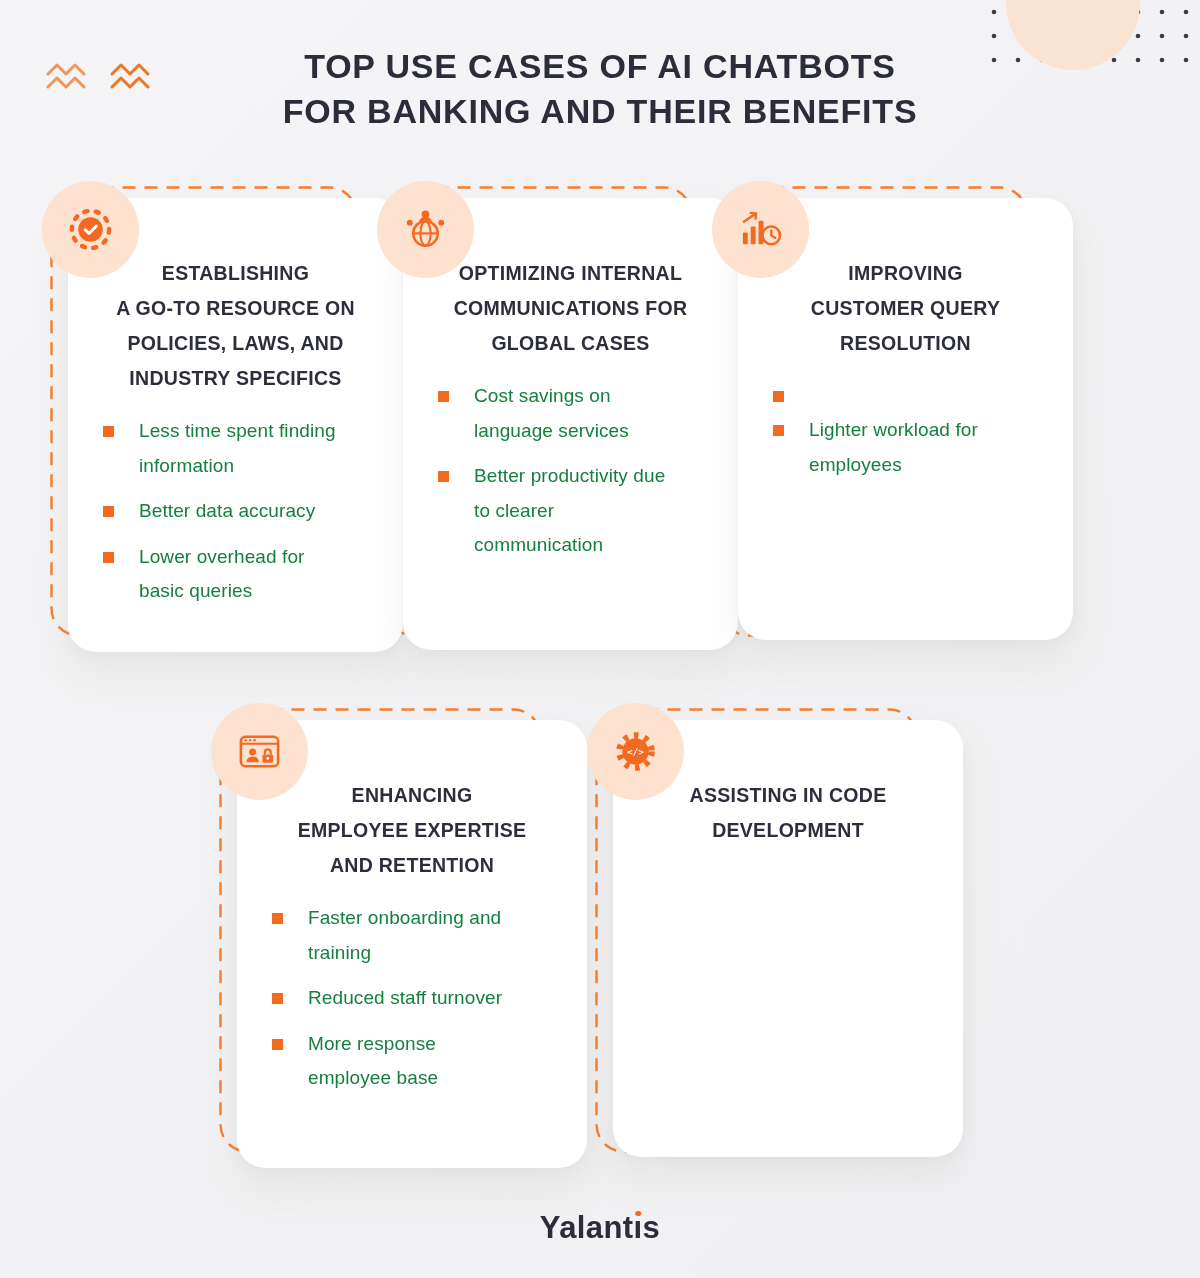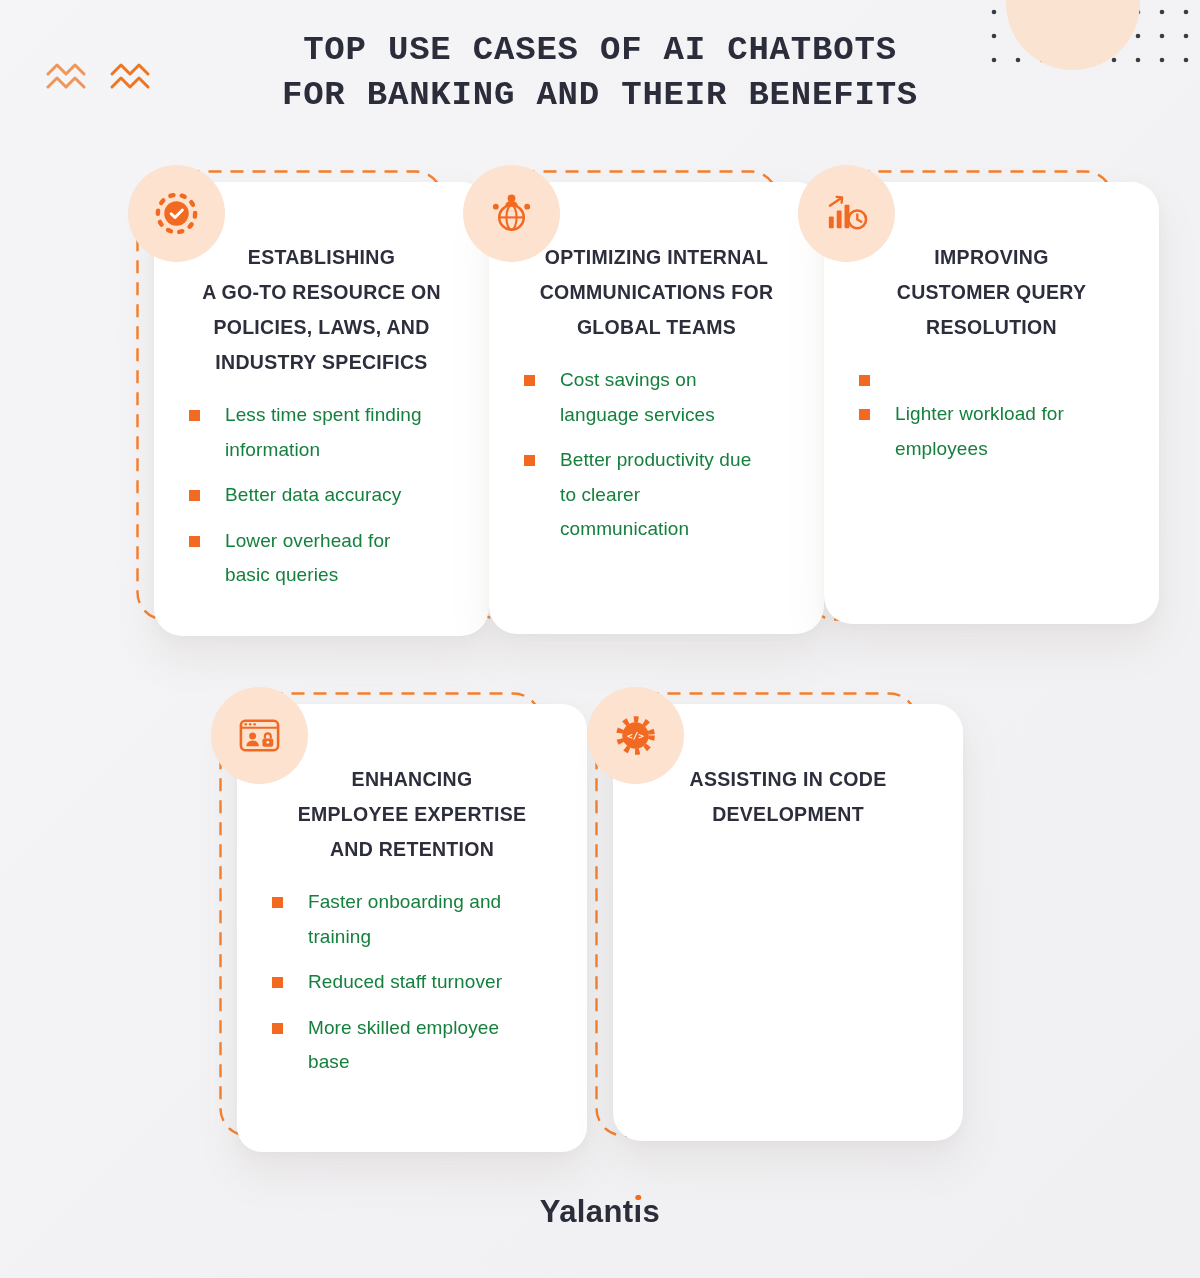--- a/index.html
+++ b/index.html
@@ -10,42 +10,42 @@
     font-family:"Liberation Sans",sans-serif;
     -webkit-font-smoothing:antialiased;
   }
 
   
   .zigzags{position:absolute;top:60px;left:46px;width:136px;height:40px;}
   .dotgrid{position:absolute;top:4px;right:8px;width:204px;height:60px;}
   .blob{position:absolute;top:-64px;right:60px;width:134px;height:134px;border-radius:50%;background:#fbe3d2;}
 
   
-  .header{text-align:center;padding-top:28px;position:relative;z-index:1;font-family:Liberation Mono, monospace;}
+  .header{text-align:center;padding-top:44px;position:relative;z-index:1;}
   .title{margin:0;font-size:34px;line-height:1.32;font-weight:700;color:#2b2d3a;letter-spacing:0.8px;}
   .title span{display:block;}
 
   
   .row{display:flex;position:relative;z-index:1;}
-  .row1{padding:0 41px;margin-top:64px;justify-content:flex-end;}
+  .row1{padding:0 68px;margin-top:64px;justify-content:flex-start;}
   .row2{justify-content:center;gap:26px;margin-top:68px;}
 
   
   .card-wrap{position:relative;}
   .w335{width:335px;}
   .w350{width:350px;}
   .dash-layer{position:absolute;top:-12px;left:-18px;width:calc(100% - 27px);height:calc(100% - 3px);z-index:0;pointer-events:none;}
   .dash-layer svg{display:block;width:100%;height:100%;overflow:visible;}
   .card{
     position:relative;z-index:1;background:#ffffff;border-radius:28px;
     box-shadow:0 22px 42px rgba(140,124,112,0.10),0 5px 12px rgba(140,124,112,0.05);
     padding:58px 33px 26px;box-sizing:border-box;
   }
   .h452{min-height:454px;} .h448{min-height:452px;} .h440{min-height:442px;}
-  .h450{min-height:448px;border-radius:25px;} .h438{min-height:437px;}
+  .h450{min-height:448px;} .h438{min-height:437px;}
 
   .badge{
     position:absolute;top:-17px;left:-26px;width:97px;height:97px;border-radius:50%;
     background:#fce2cf;z-index:2;display:flex;align-items:center;justify-content:center;
   }
   .badge svg{width:47px;height:47px;}
 
   .card-heading{
     margin:0 0 18px;text-align:center;
     font-size:19.5px;font-weight:700;color:#2c2e3c;line-height:1.8;letter-spacing:0.3px;
@@ -159,21 +159,21 @@
   <div class="card-wrap w335">
     <div class="dash-layer">
       <svg>
           <rect x="1.5" y="1.5" width="99%" height="99%" style="width:calc(100% - 3px);height:calc(100% - 3px);" rx="27" fill="none" stroke="#f57f2c" stroke-width="2.4" stroke-dasharray="13 9"></rect>
         </svg>
     </div>
     <div class="card h448">
       <h2 class="card-heading">
         <span>OPTIMIZING INTERNAL</span>
         <span>COMMUNICATIONS FOR</span>
-        <span>GLOBAL TEAMS</span>
+        <span>GLOBAL CASES</span>
       </h2>
       <ul class="benefits">
         <li class="benefit">
             <span class="sq"></span>
             <span class="bt">Cost savings on language services</span>
           </li>
         <li class="benefit">
             <span class="sq"></span>
             <span class="bt">Better productivity due to clearer communication</span>
           </li>
@@ -245,21 +245,21 @@
         <li class="benefit">
             <span class="sq"></span>
             <span class="bt">Faster onboarding and training</span>
           </li>
         <li class="benefit">
             <span class="sq"></span>
             <span class="bt">Reduced staff turnover</span>
           </li>
         <li class="benefit">
             <span class="sq"></span>
-            <span class="bt">More skilled employee base</span>
+            <span class="bt">More response employee base</span>
           </li>
       </ul>
     </div>
     <div class="badge">
       <svg viewBox="0 0 48 48">
         <rect x="5" y="9" width="38" height="30" rx="4.5" fill="none" stroke="#f26a21" stroke-width="2.6"></rect>
         <line x1="5" y1="16" x2="43" y2="16" stroke="#f26a21" stroke-width="2"></line>
         <circle cx="10" cy="12.6" r="1.3" fill="#f26a21"></circle>
         <circle cx="14.5" cy="12.6" r="1.3" fill="#f26a21"></circle>
         <circle cx="19" cy="12.6" r="1.3" fill="#f26a21"></circle>

